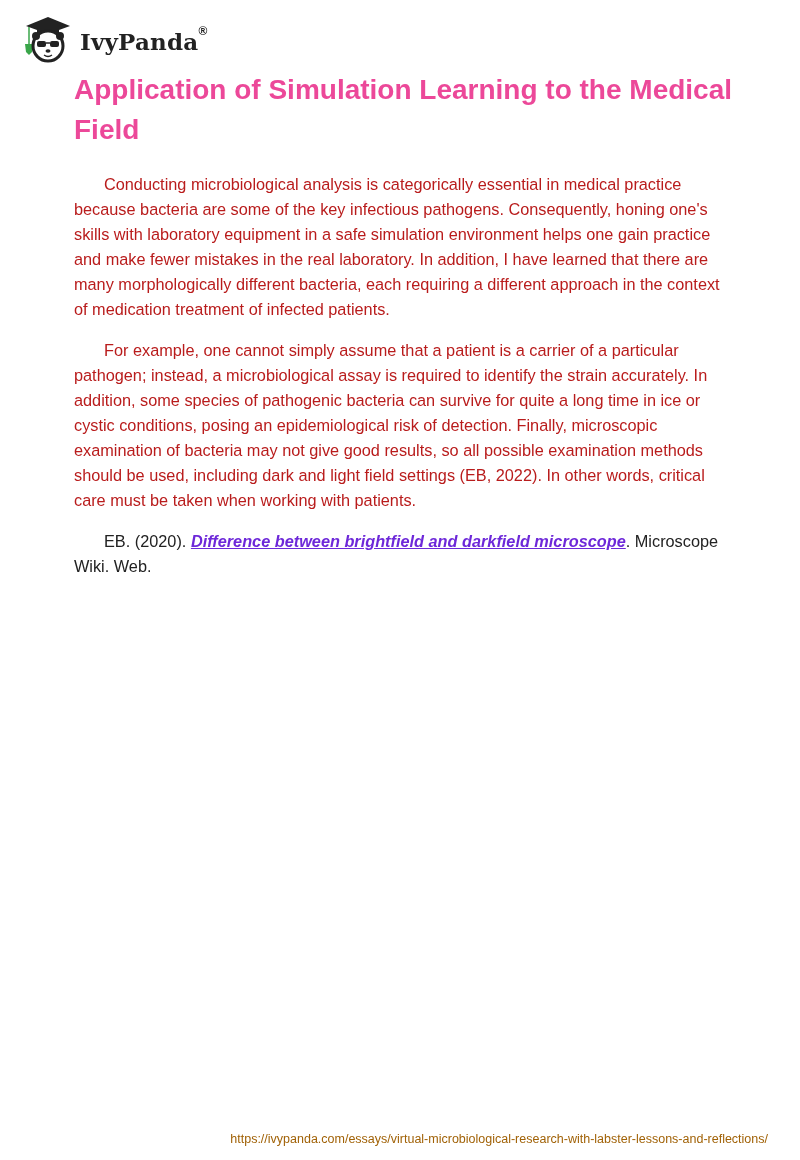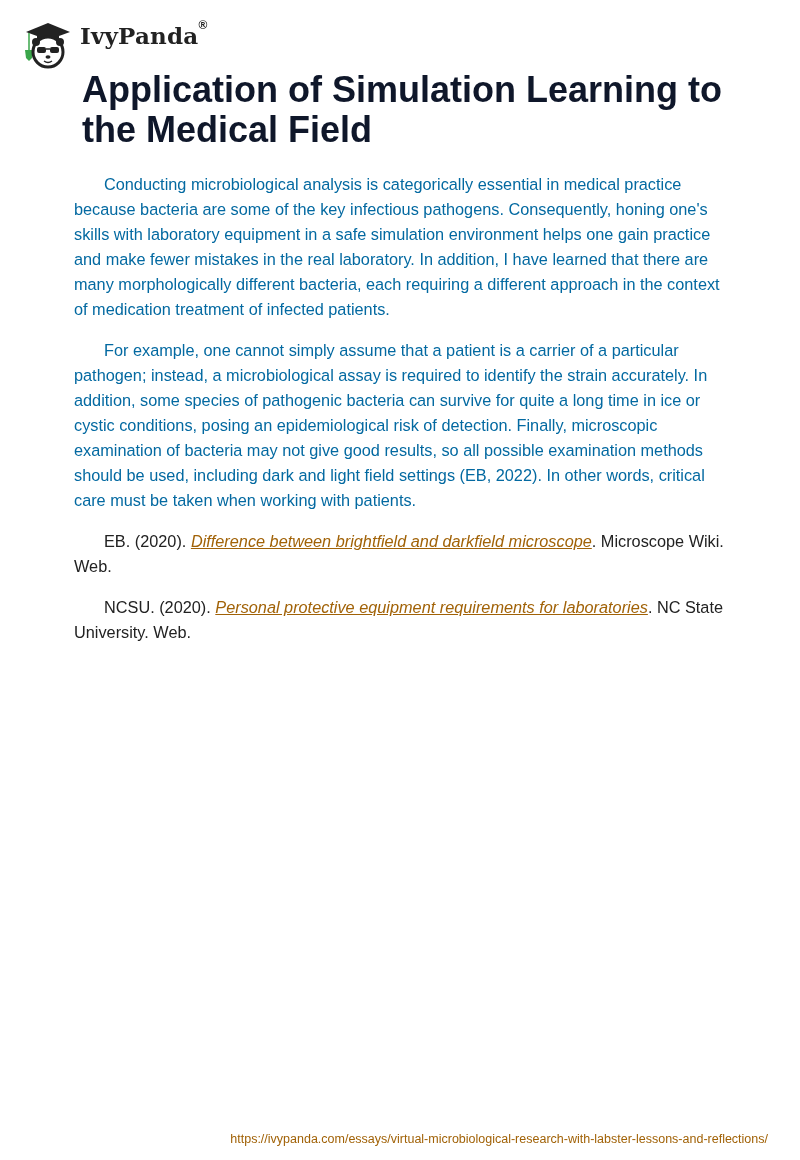--- a/index.html
+++ b/index.html
@@ -1,40 +1,40 @@
 <!DOCTYPE html>
 <html><head>
 <meta charset="utf-8">
 <style>
   html, body { margin: 0; padding: 0; background: #ffffff; }
   body {
     width: 800px; height: 1160px; position: relative; overflow: hidden;
     font-family: "Liberation Sans", sans-serif; color: #222222;
   }
   .header { position: absolute; top: 0; left: 0; width: 800px; height: 64px; }
-  .logo { position: absolute; left: 20px; top: 20px; display: flex; align-items: flex-start; }
+  .logo { position: absolute; left: 20px; top: 14px; display: flex; align-items: center; }
   .logo-icon { width: 54px; height: 50px; }
   .logo-text {
     font-family: "DejaVu Serif", serif; font-weight: bold; font-size: 23px;
     color: #222; margin-left: 6px; letter-spacing: 0.2px; position: relative; top: 2px;
   }
   .logo-reg { font-size: 12px; vertical-align: top; position: relative; top: -4px; font-family: "Liberation Sans", sans-serif; }
   .running-title {
     position: absolute; right: 32px; top: 14px; font-size: 13.5px; color: #8a8a8a;
   }
   .content { position: absolute; left: 74px; top: 70px; width: 660px; }
   h1 {
-    font-size: 36px; font-weight: bold; line-height: 40px; margin: 0 0 22px 8px; color: #0f172a;
+    font-size: 28px; font-weight: bold; line-height: 40px; margin: 0 0 22px 0; color: #ec4899;
   }
   p.body-para {
-    font-size: 16.3px; line-height: 25px; margin: 0 0 16px 0; text-indent: 30px; color: #0369a1;
+    font-size: 16.3px; line-height: 25px; margin: 0 0 16px 0; text-indent: 30px; color: #b91c1c;
   }
   h2 { font-size: 28.5px; font-weight: bold; margin: 14px 0 22px 0; line-height: 34px; color: #222; }
   p.ref { font-size: 16.3px; line-height: 25px; margin: 0 0 16px 0; text-indent: 30px; }
-  a.ref-link { color: #a16207; font-style: italic; text-decoration: underline; }
+  a.ref-link { color: #6d28d9; font-style: italic; text-decoration: underline; font-weight: bold; }
   .footer-url {
     position: absolute; right: 32px; top: 1132px; font-size: 12.5px; color: #a16207;
   }
 </style>
 </head>
 <body>
 
 <div class="header">
   <div class="logo">
     <svg class="logo-icon" viewBox="0 0 54 50">
@@ -62,18 +62,15 @@
 
 <div class="content">
   <h1>Application of Simulation Learning to the Medical Field</h1>
   <p class="body-para">Conducting microbiological analysis is categorically essential in medical practice because bacteria are some of the key infectious pathogens. Consequently, honing one's skills with laboratory equipment in a safe simulation environment helps one gain practice and make fewer mistakes in the real laboratory. In addition, I have learned that there are many morphologically different bacteria, each requiring a different approach in the context of medication treatment of infected patients.</p>
   <p class="body-para">For example, one cannot simply assume that a patient is a carrier of a particular pathogen; instead, a microbiological assay is required to identify the strain accurately. In addition, some species of pathogenic bacteria can survive for quite a long time in ice or cystic conditions, posing an epidemiological risk of detection. Finally, microscopic examination of bacteria may not give good results, so all possible examination methods should be used, including dark and light field settings (EB, 2022). In other words, critical care must be taken when working with patients.</p>
 
 
   <p class="ref">
     <span>EB. (2020). </span><a class="ref-link">Difference between brightfield and darkfield microscope</a><span>. Microscope Wiki. Web.</span>
   </p>
-  <p class="ref">
-    <span>NCSU. (2020). </span><a class="ref-link">Personal protective equipment requirements for laboratories</a><span>. NC State University. Web.</span>
-  </p>
 </div>
 
 <div class="footer-url">https://ivypanda.com/essays/virtual-microbiological-research-with-labster-lessons-and-reflections/</div>
 
 </body></html>

